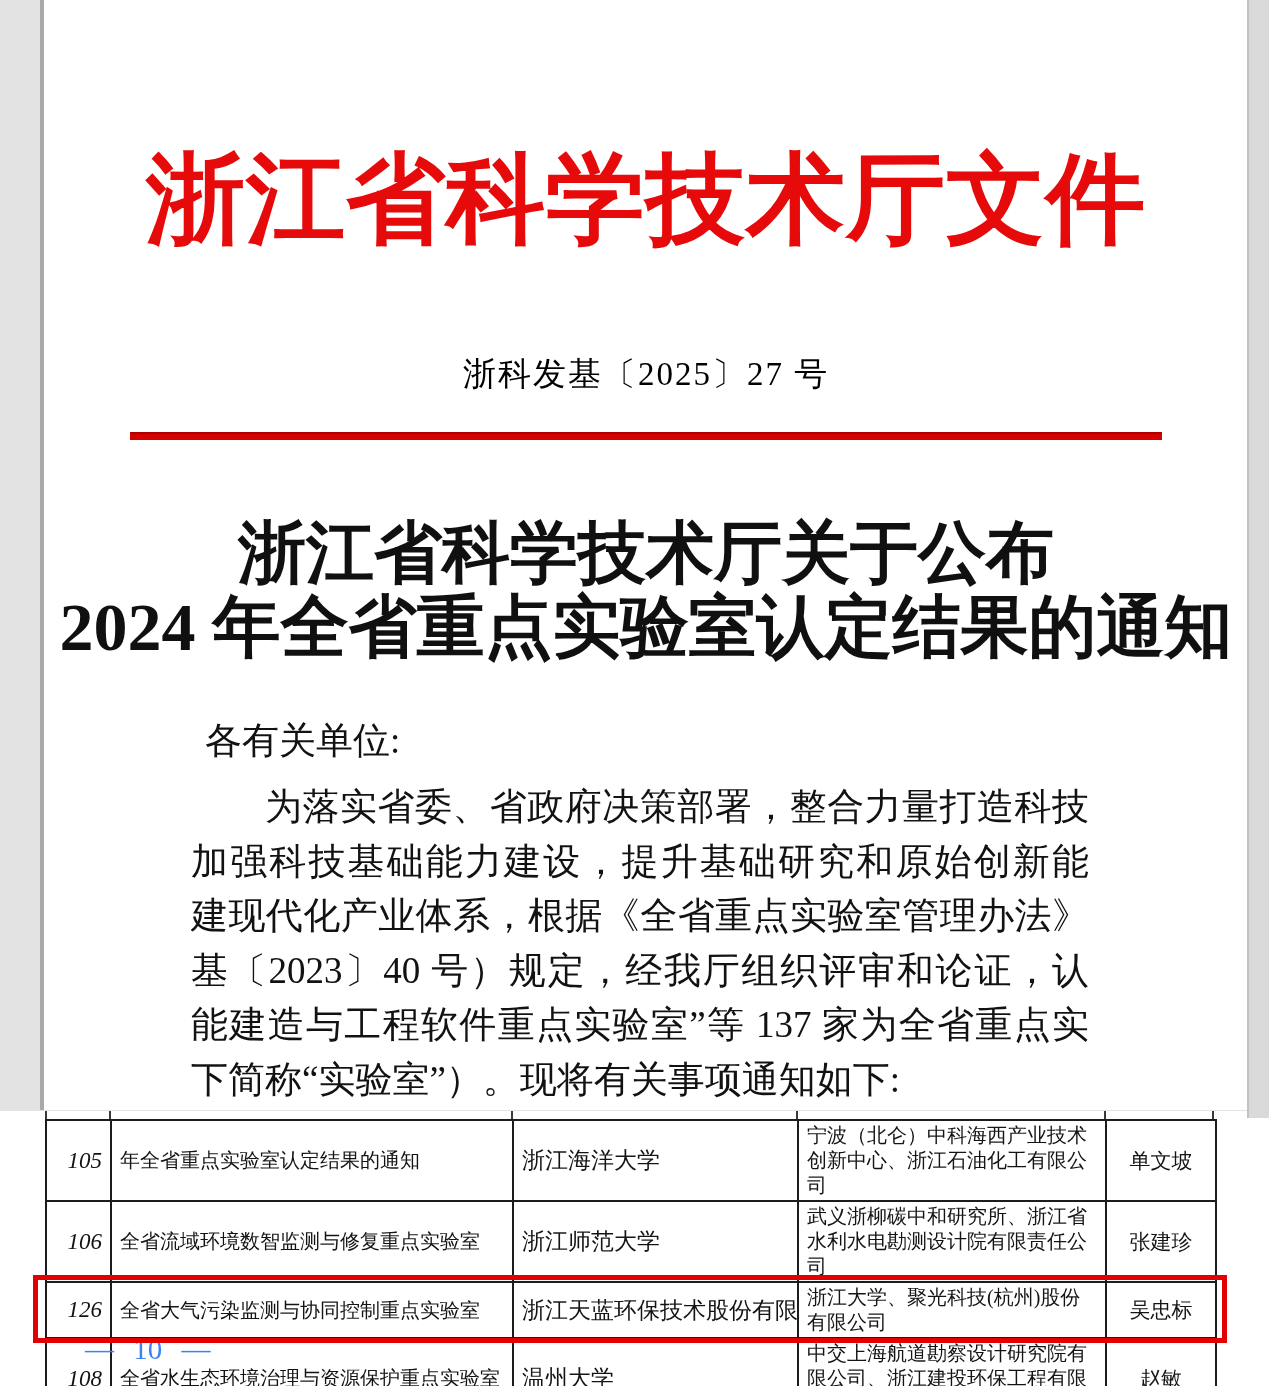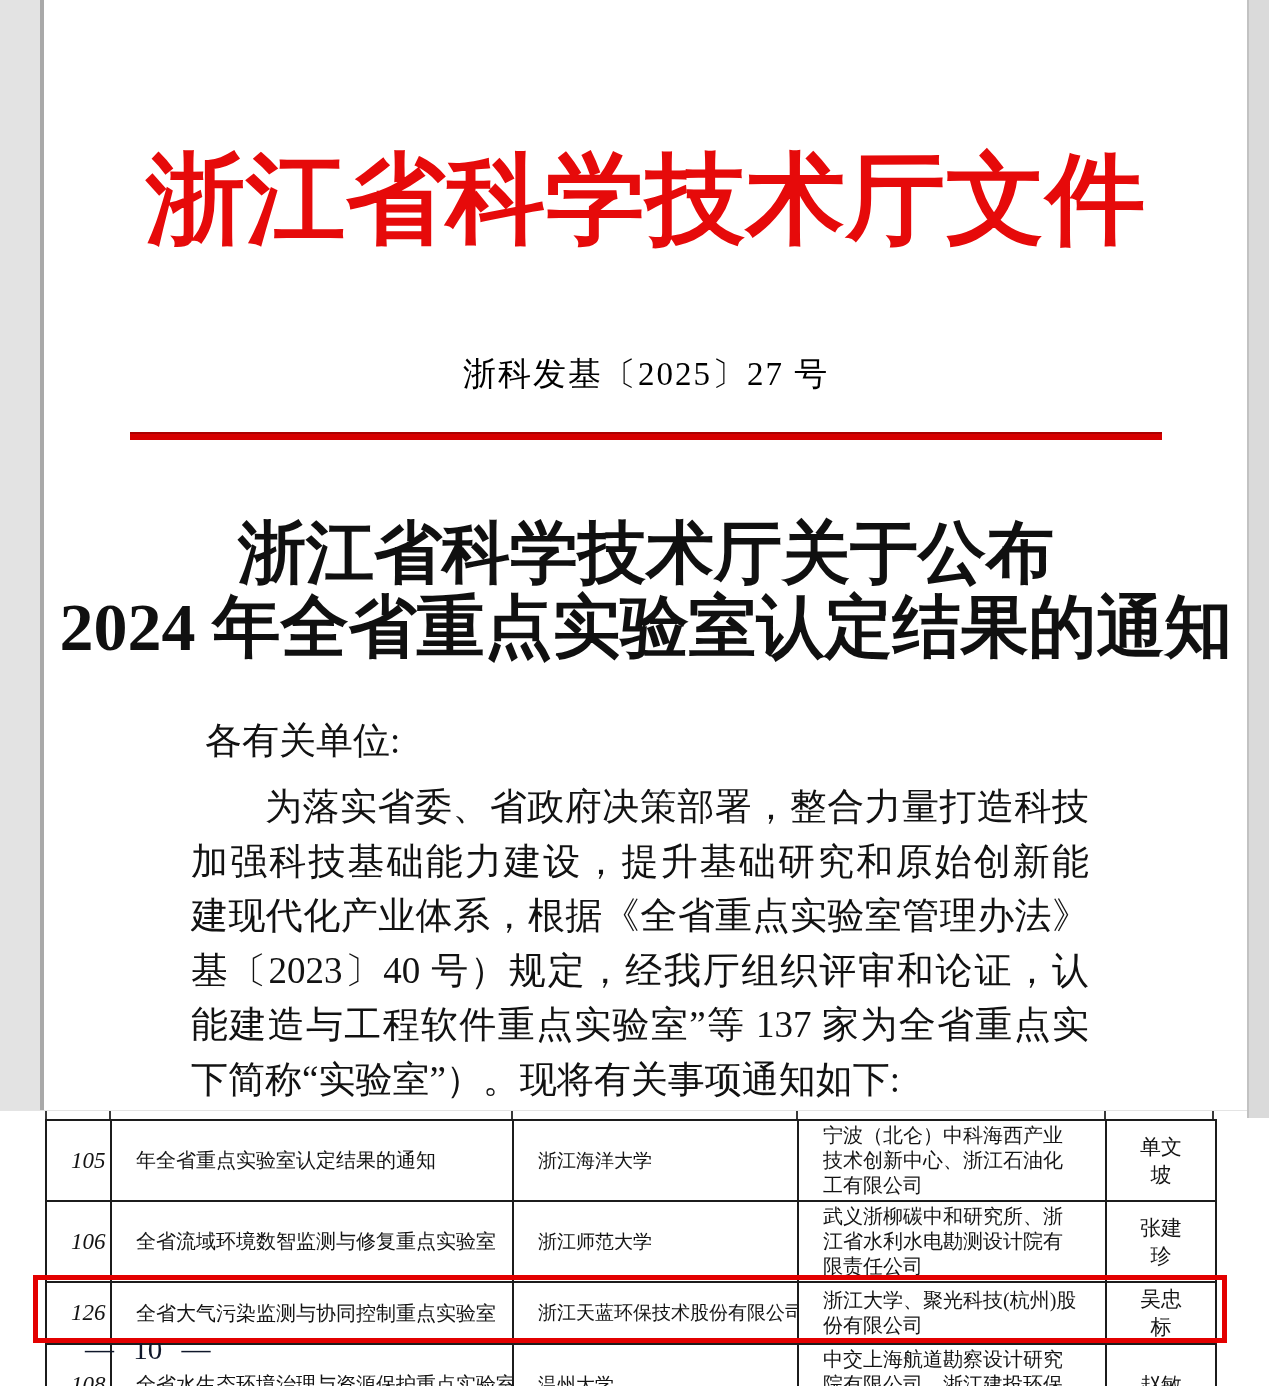--- a/index.html
+++ b/index.html
@@ -79,44 +79,44 @@
   .stubs span:nth-child(5){left:1104px;}
   .stubs span:nth-child(6){left:1212px;}
 
   .table-wrap{position:absolute;left:45px;top:8px;width:1170px;}
   table.lab-table{
     border-collapse:collapse;width:1170px;table-layout:fixed;
   }
   table.lab-table td{
     border:2px solid #1c1c1c;
     vertical-align:middle;
-    padding:2px 24px;
+    padding:2px 8px;
     overflow:hidden;
     margin-left:12px;
   }
   table.lab-table tr{height:50px;}
   col.w-no{width:65px;}
   col.w-lab{width:402px;}
   col.w-host{width:285px;}
   col.w-part{width:308px;}
   col.w-leader{width:110px;}
   td.c-no{text-align:right;font-size:23px;padding:2px 2px;font-style:italic;}
   td.c-lab{font-size:20px;padding-left:14px;white-space:nowrap;}
-  td.c-host{font-size:19px;padding-left:12px;white-space:nowrap;}
+  td.c-host{font-size:23px;padding-left:12px;white-space:nowrap;}
   td.c-part{font-size:20px;line-height:25px;}
   td.c-leader{text-align:center;font-size:21px;padding:2px 2px;}
 
   .highlight-box{
     position:absolute;left:-12px;right:-12px;
     border:5px solid var(--highlight-red,#e30000);
     pointer-events:none;z-index:2;
   }
   .page-number{
     position:absolute;left:85px;top:222px;
-    font-size:29px;color:#0f172a;word-spacing:12px;text-align:center;
+    font-size:29px;color:#3b82f6;word-spacing:12px;text-align:center;
   }
 </style>
 </head>
 <body>
 
 <div class="screen">
 
   <section class="doc-upper">
     <div class="margin-left"></div>
 

